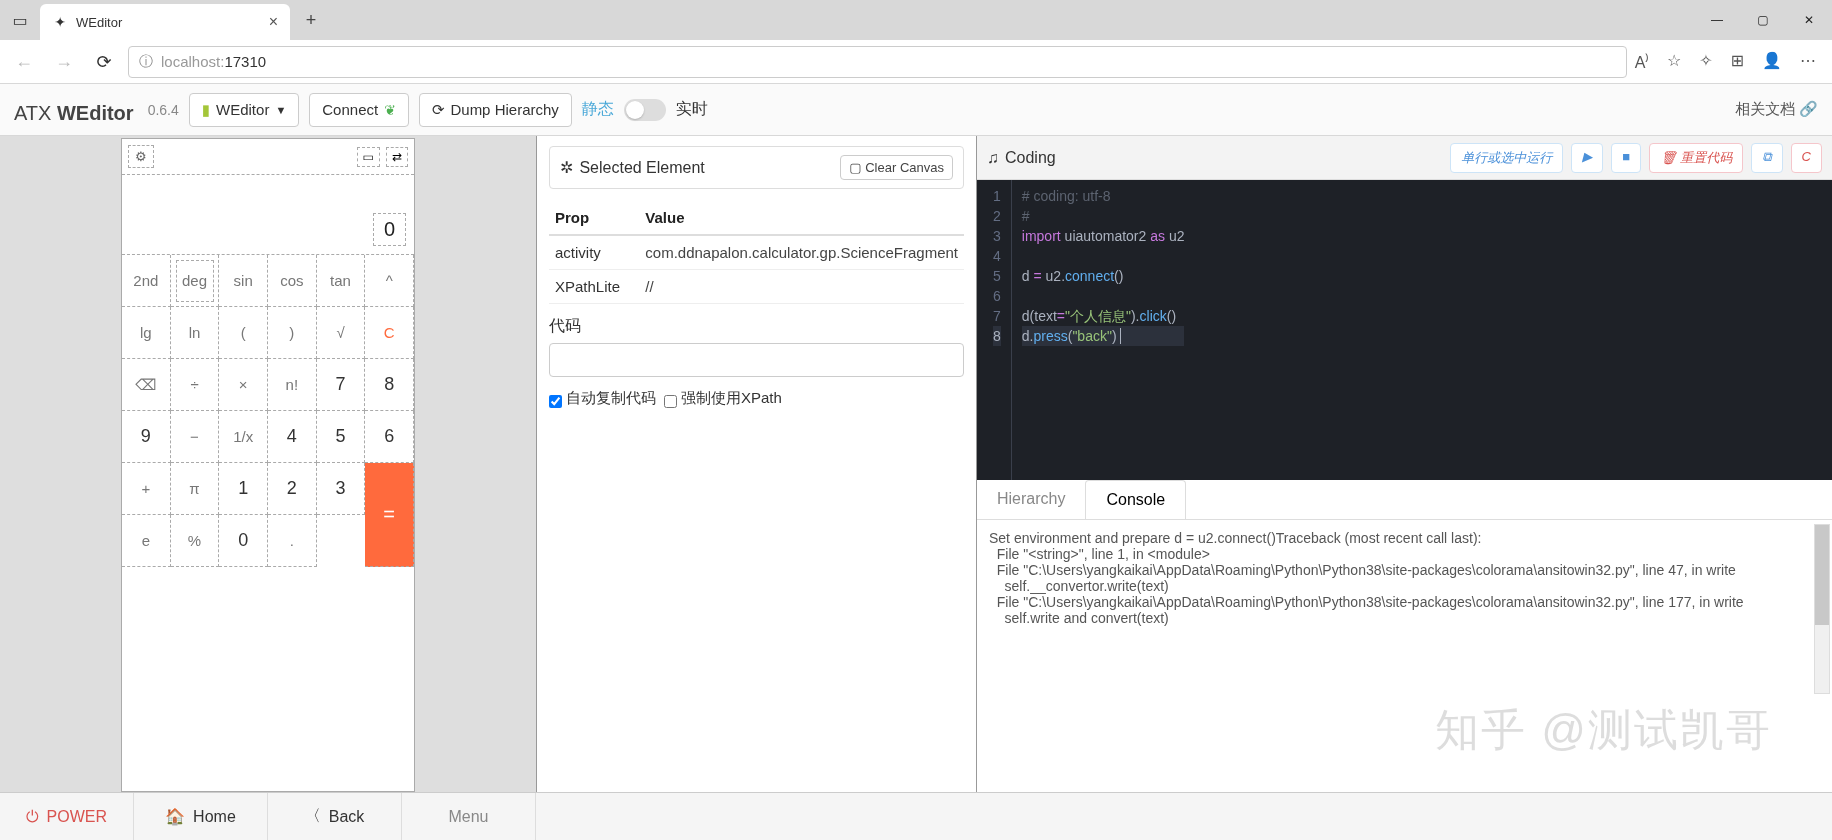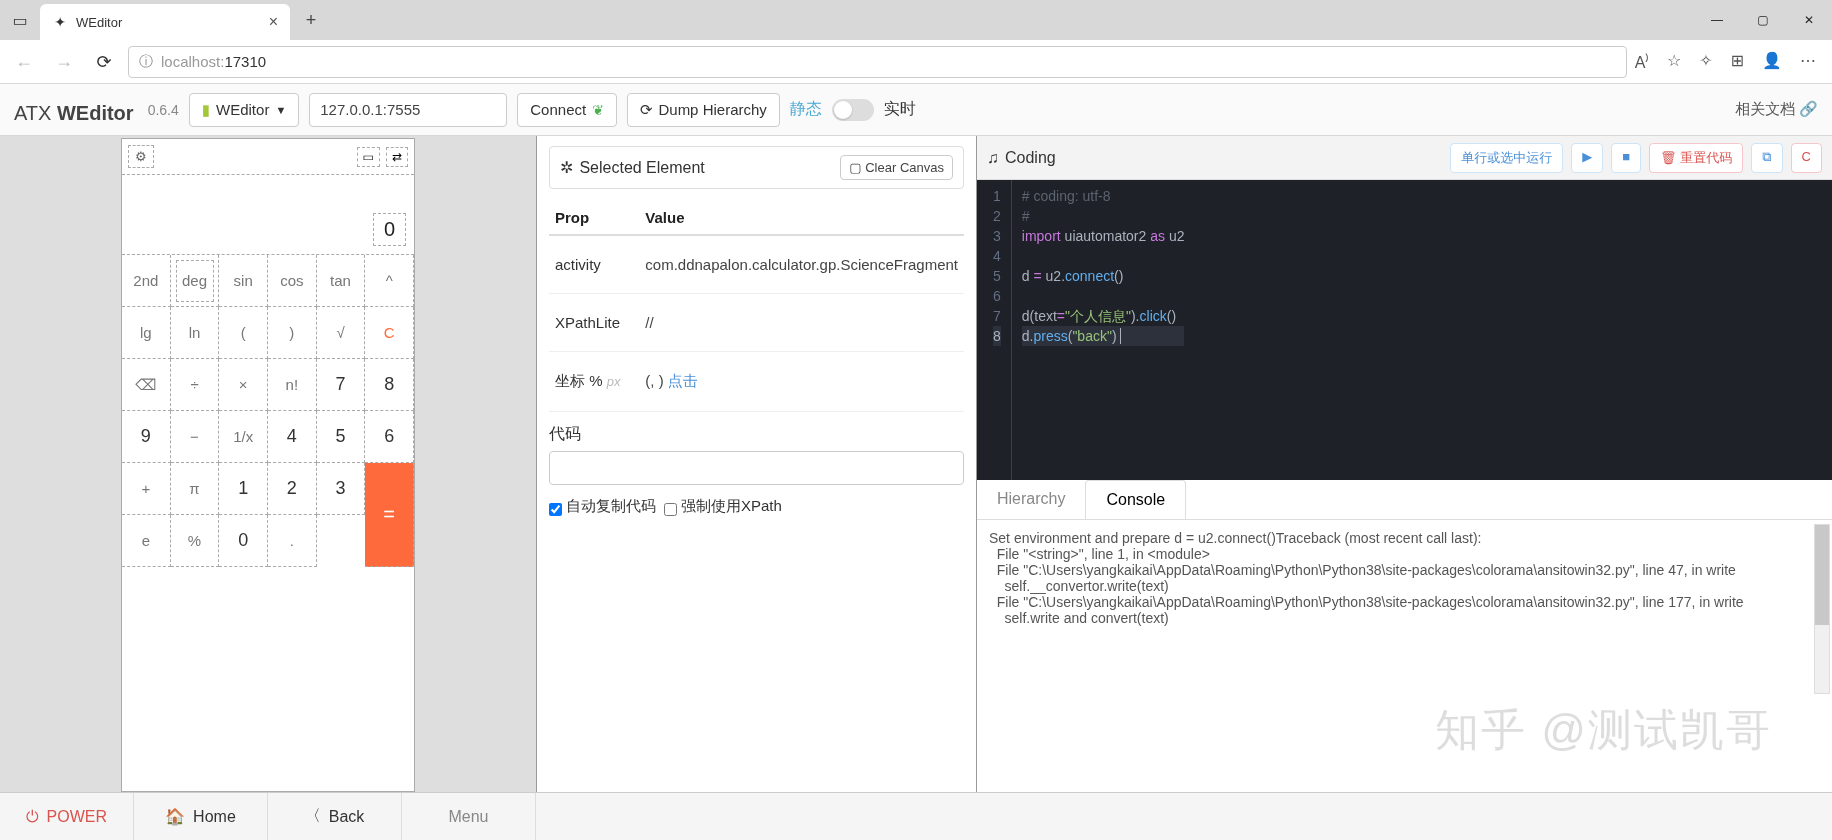--- a/index.html
+++ b/index.html
@@ -65,34 +65,34 @@
 
 .inspect-pane { width: 440px; background: #fff; padding: 10px 12px; overflow: hidden; }
 .section-head { border: 1px solid #ddd; border-radius: 4px; padding: 8px 10px; display: flex; align-items: center; margin-bottom: 12px; }
 .section-head .title { font-size: 16px; color: #333; display: flex; align-items: center; gap: 6px; }
 .clear-canvas { margin-left: auto; border: 1px solid #ccc; border-radius: 4px; padding: 4px 8px; font-size: 13px; color: #444; }
 .action-row { display: flex; gap: 8px; justify-content: center; margin-bottom: 14px; }
 .action-row .pill { border: 1px solid #ccc; border-radius: 4px; padding: 6px 12px; font-size: 14px; color: #999; }
 .action-row .pill.active { color: #333; }
 .prop-table { width: 100%; border-collapse: collapse; font-size: 15px; }
 .prop-table th { text-align: left; padding: 8px 6px; border-bottom: 2px solid #ddd; color: #222; font-weight: 700; }
-.prop-table td { padding: 20px 6px; border-bottom: 1px solid #eee; color: #444; vertical-align: top; }
+.prop-table td { padding: 8px 6px; border-bottom: 1px solid #eee; color: #444; vertical-align: top; }
 .prop-table td.k { width: 120px; color: #333; }
 .link { color: #4a90d9; }
 .unit { color: #bbb; font-style: italic; font-size: 13px; }
 .code-label { font-size: 16px; color: #333; margin: 12px 0 6px; }
 .code-input { width: 100%; height: 34px; border: 1px solid #ccc; border-radius: 4px; }
 .chk-row { margin-top: 12px; font-size: 15px; color: #333; display: flex; align-items: flex-end; gap: 4px; }
 
 
 .code-pane { flex: 1; display: flex; flex-direction: column; }
 .code-head { background: #f3f3f3; height: 44px; display: flex; align-items: center; padding: 0 10px; gap: 8px; border-bottom: 1px solid #ddd; }
 .code-head .title { font-size: 16px; color: #333; display: flex; gap: 6px; align-items: center; }
 .code-head .btns { margin-left: auto; display: flex; gap: 8px; }
-.mini-btn { border: 1px solid #cde4f7; background: #fff; color: #4a90d9; border-radius: 4px; padding: 5px 10px; font-size: 13px; }
+.mini-btn { border: 1px solid #cde4f7; background: #fff; color: #4a90d9; border-radius: 4px; padding: 5px 10px; font-size: 13px; font-style: italic; }
 .mini-btn.red { border-color: #f5c6cb; color: #d9534f; }
 .editor { flex: 0 0 300px; background: #1e2127; display: flex; font-family: Consolas, monospace; font-size: 14px; }
 .gutter { background: #1e2127; color: #636d83; padding: 6px 10px 6px 16px; border-right: 1px solid #3a3f4b; text-align: right; }
 .gutter div { line-height: 20px; }
 .gutter .active { background: #2c313c; color: #abb2bf; }
 .code-lines { padding: 6px 10px; line-height: 20px; }
 .c-comment { color: #5c6370; }
 .c-kw { color: #c678dd; }
 .c-func { color: #61afef; }
 .c-str { color: #98c379; }
@@ -152,21 +152,20 @@
 </div>
 
 <div class="appbar">
   <span class="appname"><span>ATX </span><b>WEditor</b></span>
   <span class="appver">0.6.4</span>
   <div class="btn">
     <span style="color:#a4c639">▮</span>
     <span>WEditor</span>
     <span class="caret">▼</span>
   </div>
-  <input class="input-ip" value="127.0.0.1:7555" style="">
   <div class="btn">
     <span>Connect</span>
     <span class="leaf">❦</span>
   </div>
   <div class="btn">
     <span>⟳</span>
     <span>Dump Hierarchy</span>
   </div>
   <span class="static-lbl">静态</span>
   <div class="switch">
@@ -248,24 +247,20 @@
         </thead>
       <tbody>
         <tr>
             <td class="k">activity</td>
             <td>com.ddnapalon.calculator.gp.ScienceFragment</td>
           </tr>
         <tr>
             <td class="k">XPathLite</td>
             <td>//</td>
           </tr>
-        <tr>
-            <td class="k"><span>坐标 %</span> <span class="unit">px</span></td>
-            <td><span>(, )</span> <span class="link">点击</span></td>
-          </tr>
       </tbody>
     </table>
     <div class="code-label">代码</div>
     <input class="code-input" style="">
     <div class="chk-row">
       <input type="checkbox" checked="" style="">
       <span>自动复制代码</span>
       <input type="checkbox" style="margin-left: 4px;">
       <span>强制使用XPath</span>
     </div>

